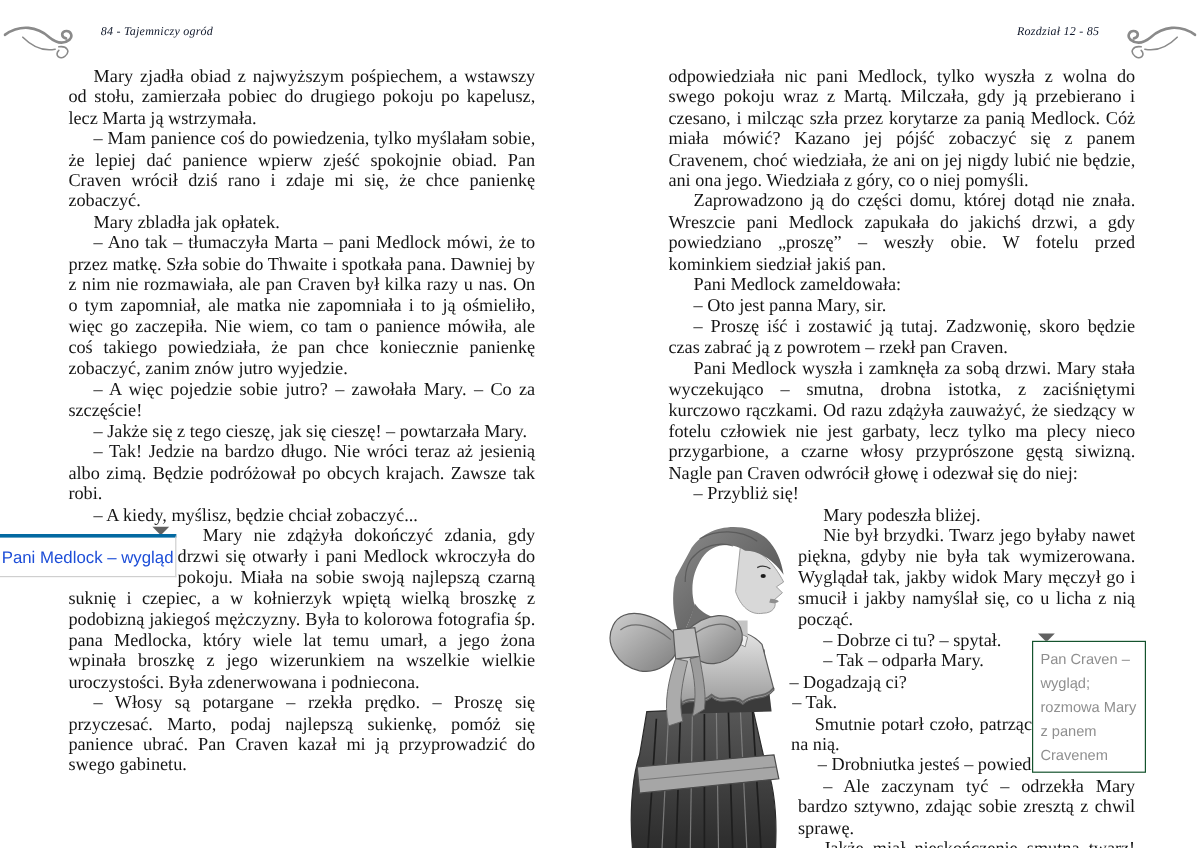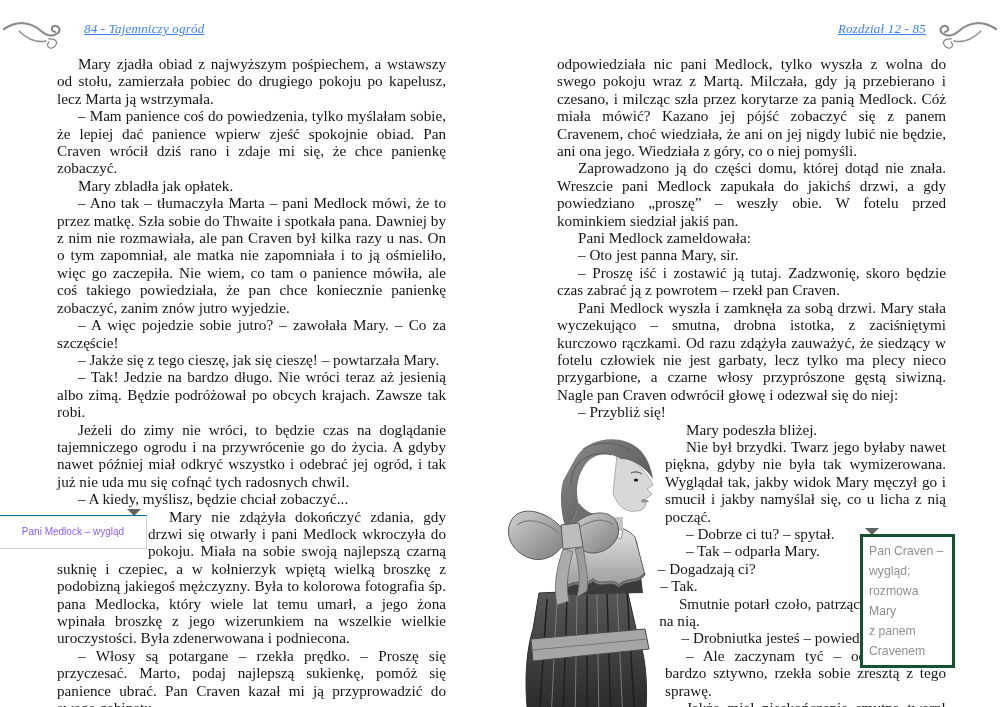--- a/index.html
+++ b/index.html
@@ -1,42 +1,42 @@
 <!DOCTYPE html>
 <html lang="pl"><head>
 <meta charset="utf-8">
 <style>
   html,body{margin:0;padding:0;background:#e8e8e8;}
   .spread{position:relative;width:1000px;height:707px;background:#ffffff;overflow:hidden;
           font-family:"Liberation Serif",serif;color:#151515;}
-  .pg-header{position:absolute;top:21px;font-size:13px;font-style:italic;color:#3b82f6;
-             letter-spacing:.2px;white-space:nowrap;text-decoration:underline;}
+  .pg-header{position:absolute;top:21px;font-size:10px;font-style:italic;color:#0f172a;
+             letter-spacing:.2px;white-space:nowrap;}
   .hdr-left{left:84px;}
-  .hdr-right{right:74px;}
+  .hdr-right{right:84px;}
   .orn{position:absolute;top:13px;color:#8a8a8a;}
   .orn-l{left:3px;}
   .orn-r{right:3px;transform:scaleX(-1);}
   .page-col{position:absolute;top:55px;width:389px;font-size:15.2px;line-height:17.4px;
             text-align:justify;}
   .col-left{left:57px;}
   .col-right{left:557px;}
   .page-col p{margin:0;padding:0;}
   .ind{text-indent:21px;}
   
   .mnote-l{float:left;width:148px;height:52px;margin-left:-57px;position:relative;text-indent:0;}
   .mnote-l .box{position:absolute;left:0;top:7px;width:146px;height:32px;background:#fff;
-      border-top:1px solid #0369a1;border-right:1px solid #cfcfcf;border-bottom:1px solid #cfcfcf;
-      font-family:"Liberation Sans",sans-serif;font-size:10px;color:#8b5cf6;
+      border-top:3px solid #0369a1;border-right:1px solid #cfcfcf;border-bottom:1px solid #cfcfcf;
+      font-family:"Liberation Sans",sans-serif;font-size:14px;color:#1d4ed8;
       text-align:center;line-height:32px;}
   .tri{position:absolute;width:0;height:0;border-left:7px solid transparent;
        border-right:7px solid transparent;border-top:7px solid #616161;}
   .mnote-l .tri{left:127px;top:1px;}
   
   .mnote-r{float:right;width:95px;height:84px;margin-right:-9px;position:relative;text-indent:0;}
-  .mnote-r .box{position:absolute;left:0;top:9px;right:0;background:#fff;border:3px solid #14532d;
+  .mnote-r .box{position:absolute;left:0;top:9px;right:0;background:#fff;border:1px solid #14532d;
       font-family:"Liberation Sans",sans-serif;font-size:12.2px;color:#8f8f8f;
       line-height:20px;padding:4px 6px;text-align:left;}
   .mnote-r .tri{left:5px;top:3px;}
   
   .illu{float:left;width:160px;height:302px;margin-left:-52px;text-indent:0;
       shape-outside:polygon(0px 0px,158px 0px,158px 128px,80px 138px,76px 172px,
                             100px 180px,104px 232px,114px 242px,118px 302px,0px 302px);}
   .illu svg{display:block;margin-top:14px;}
 </style>
 </head>
@@ -63,21 +63,20 @@
   <div class="pg-header hdr-right">Rozdział 12 - 85</div>
 
   <div class="page-col col-left">
     <p class="ind">Mary zjadła obiad z najwyższym pośpiechem, a wstawszy od stołu, zamierzała pobiec do drugiego pokoju po kapelusz, lecz Marta ją wstrzymała.</p>
     <p class="ind">– Mam panience coś do powiedzenia, tylko myślałam sobie, że lepiej dać panience wpierw zjeść spokojnie obiad. Pan Craven wrócił dziś rano i zdaje mi się, że chce panienkę zobaczyć.</p>
     <p class="ind">Mary zbladła jak opłatek.</p>
     <p class="ind">– Ano tak – tłumaczyła Marta – pani Medlock mówi, że to przez matkę. Szła sobie do Thwaite i spotkała pana. Dawniej by z nim nie rozmawiała, ale pan Craven był kilka razy u nas. On o tym zapomniał, ale matka nie zapomniała i to ją ośmieliło, więc go zaczepiła. Nie wiem, co tam o panience mówiła, ale coś takiego powiedziała, że pan chce koniecznie panienkę zobaczyć, zanim znów jutro wyjedzie.</p>
     <p class="ind">– A więc pojedzie sobie jutro? – zawołała Mary. – Co za szczęście!</p>
     <p class="ind">– Jakże się z tego cieszę, jak się cieszę! – powtarzała Mary.</p>
     <p class="ind">– Tak! Jedzie na bardzo długo. Nie wróci teraz aż jesienią albo zimą. Będzie podróżował po obcych krajach. Zawsze tak robi.</p>
-    <p class="ind">Jeżeli do zimy nie wróci, to będzie czas na doglądanie tajemniczego ogrodu i na przywrócenie go do życia. A gdyby nawet później miał odkryć wszystko i odebrać jej ogród, i tak już nie uda mu się cofnąć tych radosnych chwil.</p>
     <p class="ind">– A kiedy, myślisz, będzie chciał zobaczyć...</p>
     <p class="ind">
       <span class="mnote-l">
         <span class="tri"></span>
         <span class="box">Pani Medlock – wygląd</span>
       </span><span>Mary nie zdążyła dokończyć zdania, gdy drzwi się otwarły i pani Medlock wkroczyła do pokoju. Miała na sobie swoją najlepszą czarną suknię i czepiec, a w kołnierzyk wpiętą wielką broszkę z podobizną jakiegoś mężczyzny. Była to kolorowa fotografia śp. pana Medlocka, który wiele lat temu umarł, a jego żona wpinała broszkę z jego wizerunkiem na wszelkie wielkie uroczystości. Była zdenerwowana i podniecona.</span>
     </p>
     <p class="ind">– Włosy są potargane – rzekła prędko. – Proszę się przyczesać. Marto, podaj najlepszą sukienkę, pomóż się panience ubrać. Pan Craven kazał mi ją przyprowadzić do swego gabinetu.</p>
 
   </div>
@@ -170,17 +169,17 @@
           <span style="display:block">z panem Cravenem</span>
         </span>
       </span><span>– Dobrze ci tu? – spytał.</span>
     </p>
 
     <p class="ind">– Tak – odparła Mary.</p>
     <p class="ind">– Dogadzają ci?</p>
     <p class="ind">– Tak.</p>
     <p class="ind">Smutnie potarł czoło, patrząc na nią.</p>
     <p class="ind">– Drobniutka jesteś – powiedział znowu.</p>
-    <p class="ind">– Ale zaczynam tyć – odrzekła Mary bardzo sztywno, rzekła sobie zresztą z tego sprawę.</p>
+    <p class="ind">– Ale zaczynam tyć – odrzekła Mary bardzo sztywno, zdając sobie zresztą z chwil sprawę.</p>
     <p class="ind">Jakże miał nieskończenie smutną twarz! Czarne jego oczy wyglądały tak, jakby jej nie widziały, lecz jakby dostrzegały coś innego – z trudnością uprzytamniał sobie jej obecność.</p>
   </div>
 
 </div>
 
 </body></html>

